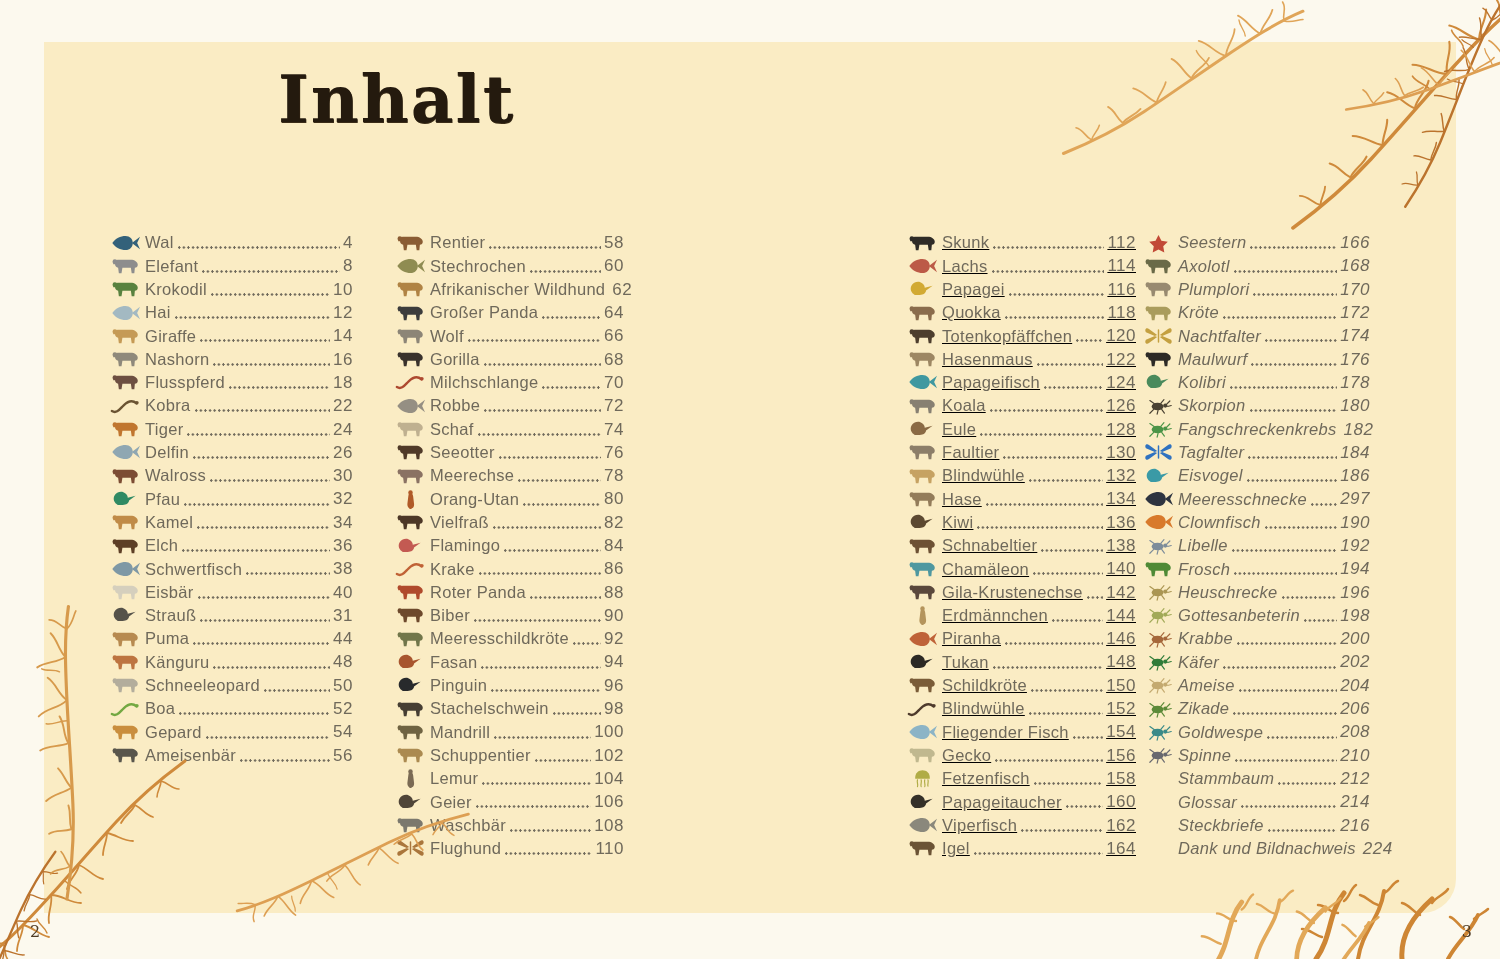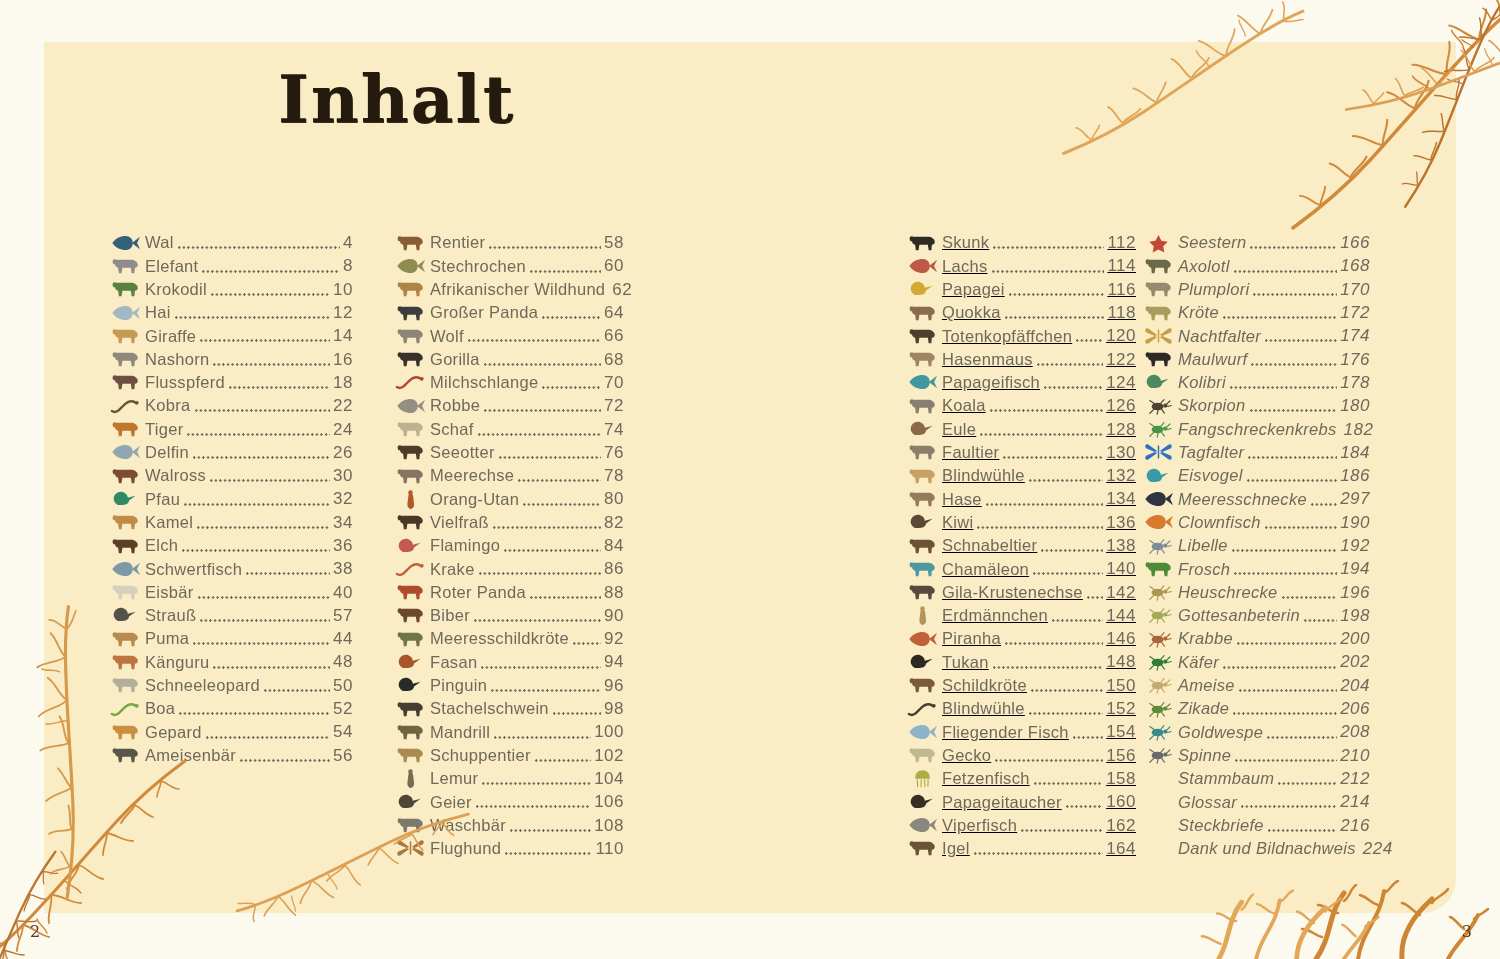--- a/index.html
+++ b/index.html
@@ -230,21 +230,21 @@
         <span class="pnum">40</span>
       </div>
       <div class="row">
         <span class="icon">
           <svg viewBox="0 0 36 22" width="33" height="20">
             <path fill="#55524a" d="M9.5 17.5c-3.8-2-5.6-6.3-3.7-10 1.8-3.4 6-5.2 9.8-4 3 1 4.9 3.4 4.9 6.2l8.6-2.4-7.2 5.4c-.2 2.9-3 4.8-6.9 4.8h-5.5z"></path>
           </svg>
         </span>
         <span class="label">Strauß</span>
         <span class="leader"></span>
-        <span class="pnum">57</span>
+        <span class="pnum">31</span>
       </div>
       <div class="row">
         <span class="icon">
           <svg viewBox="0 0 36 22" width="33" height="20">
             <path fill="#b78a50" d="M4.5 9.2C4.5 6 7.4 4 10.6 4h13.2c4 0 7.7 2.3 7.7 5.5 0 1.9-1.3 3.2-3.2 3.4l-.6 6.1h-2.9l-.9-6h-9.3l-1 6h-2.9l-.8-6.2c-2-.3-3.4-1.7-3.4-3.6z"></path>
             <circle fill="#b78a50" cx="6.3" cy="6.3" r="2.6"></circle>
           </svg>
         </span>
         <span class="label">Puma</span>
         <span class="leader"></span>

